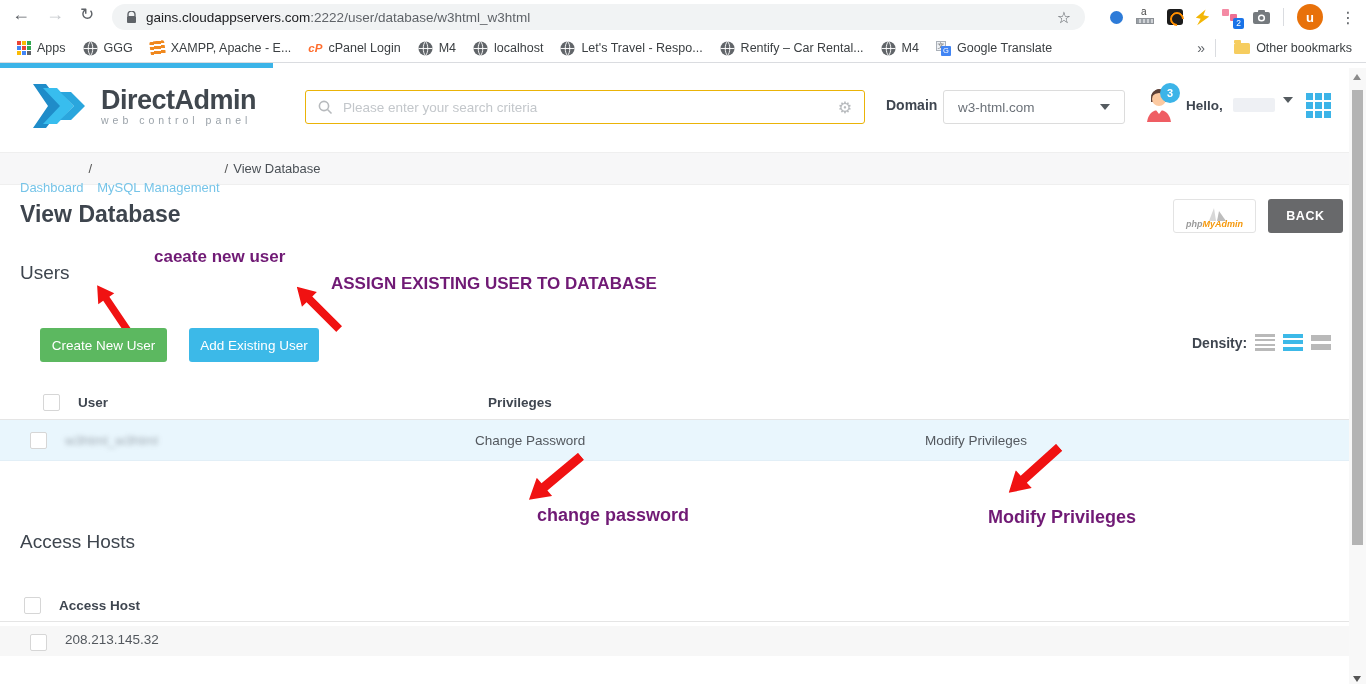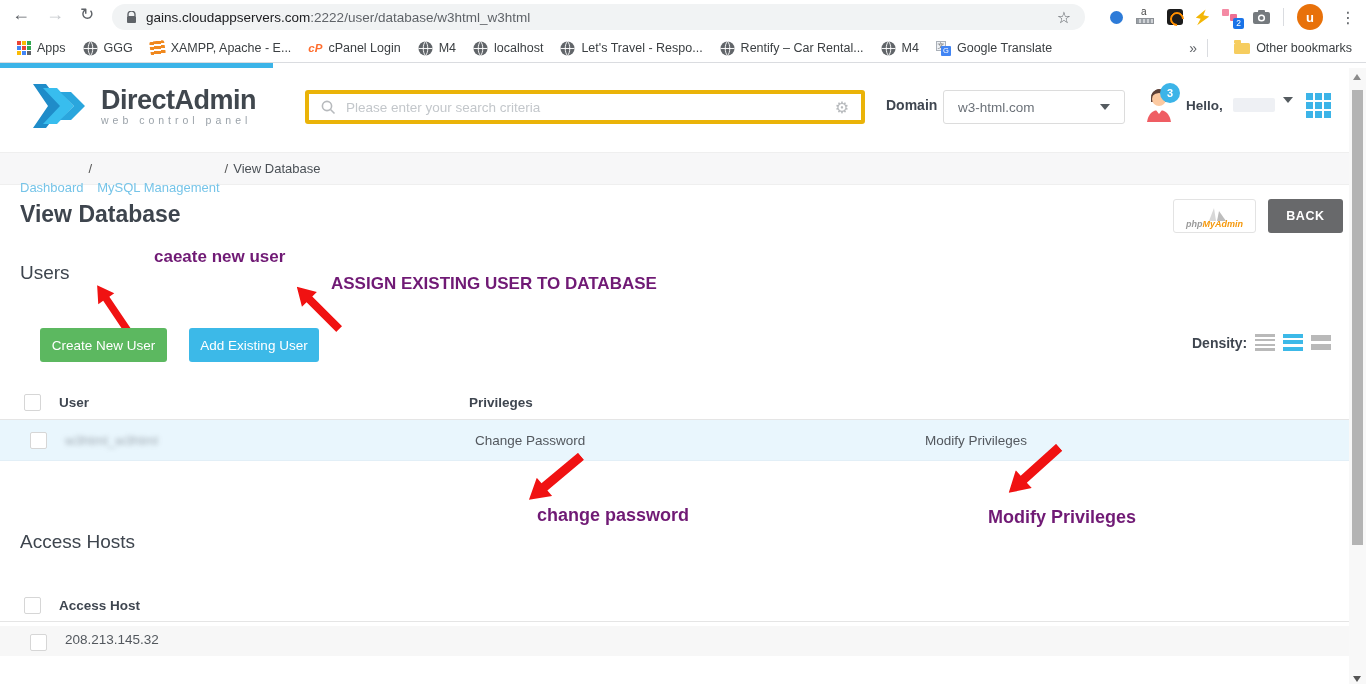--- a/index.html
+++ b/index.html
@@ -56,21 +56,21 @@
 
   
   .progress-strip{position:absolute;top:63px;left:0;width:273px;height:5px;background:#3cb4e8;}
 
   
   .da-header{position:absolute;top:68px;left:0;width:1349px;height:73px;background:#fff;}
   .da-logo{position:absolute;left:33px;top:16px;display:flex;align-items:center;cursor:pointer;}
   .da-logo svg{display:block;margin-right:10px;}
   .da-logo-title{font-size:27px;font-weight:700;color:#40474e;letter-spacing:-.5px;line-height:26px;}
   .da-logo-sub{font-size:10.5px;color:#9aa2a9;letter-spacing:4px;margin-top:1px;}
-  .search-box{position:absolute;left:305px;top:22px;width:560px;height:34px;border:4px solid #eab308;border-radius:3px;display:flex;align-items:center;background:#fff;}
+  .search-box{position:absolute;left:305px;top:22px;width:560px;height:34px;border:1px solid #eab308;border-radius:3px;display:flex;align-items:center;background:#fff;}
   .search-box .mag{padding:0 8px 0 12px;display:flex;}
   .search-box input{border:0;outline:0;flex:1;font-size:13.5px;color:#555;font-family:inherit;background:transparent;}
   .search-box input::placeholder{color:#c3c7cb;}
   .search-gear{padding:0 12px;color:#b7babd;font-size:16px;cursor:pointer;}
   .domain-label{position:absolute;left:886px;top:29px;font-weight:700;font-size:14px;color:#3f4650;}
   .domain-select{position:absolute;left:943px;top:22px;width:182px;height:34px;border:1px solid #dcdcdc;border-radius:3px;display:flex;align-items:center;padding:0 14px;font-size:13.5px;color:#6b7178;cursor:pointer;background:#fff;}
   .caret-down{width:0;height:0;border-left:5px solid transparent;border-right:5px solid transparent;border-top:6px solid #555b60;margin-left:auto;}
   .da-avatar{position:absolute;left:1143px;top:20px;width:32px;height:34px;cursor:pointer;}
   .da-avatar svg{display:block;}
   .notif-badge{position:absolute;left:1160px;top:15px;width:20px;height:20px;border-radius:50%;background:#3cb4e8;color:#fff;font-size:11px;font-weight:700;line-height:20px;text-align:center;}
@@ -111,21 +111,21 @@
   .btn-blue{left:189px;top:328px;width:130px;background:#3cb9e8;}
   .density{position:absolute;left:1192px;top:334px;display:flex;align-items:center;gap:8px;}
   .density-label{font-weight:700;font-size:14px;color:#3f4650;}
   .d-ico{width:20px;height:17px;cursor:pointer;}
   .d-4{background:repeating-linear-gradient(to bottom,#b9b9b9 0 2.6px,transparent 2.6px 4.8px);}
   .d-3{background:repeating-linear-gradient(to bottom,#3cb9e8 0 4px,transparent 4px 6.5px);}
   .d-2{height:15px;background:repeating-linear-gradient(to bottom,#b9b9b9 0 6px,transparent 6px 9px);}
 
   
   .users-table{position:absolute;left:0;top:386px;width:1349px;}
-  .t-head{height:34px;display:grid;grid-template-columns:43px 410px 450px 1fr;padding-left:16px;align-items:center;border-bottom:1px solid #e5e5e5;font-weight:700;font-size:13.5px;color:#3f4650;}
+  .t-head{height:34px;display:grid;grid-template-columns:43px 410px 450px 1fr;padding-left:35px;align-items:center;border-bottom:1px solid #e5e5e5;font-weight:700;font-size:13.5px;color:#3f4650;}
   .t-row{height:41px;display:grid;grid-template-columns:43px 410px 450px 1fr;padding-left:22px;align-items:center;font-size:13.5px;color:#53585e;}
   .row-hl{background:#e9f6fd;border-bottom:1px solid #e2eff7;}
   .cb{width:17px;height:17px;background:#fff;border:1px solid #d6d6d6;border-radius:2px;margin-left:8px;cursor:pointer;}
   .blurred{filter:blur(2.5px);color:#828a93;opacity:.7;}
   .cell-link{cursor:pointer;}
   .ah-table{position:absolute;left:0;top:589px;width:1349px;}
   .ah-head{height:33px;display:grid;grid-template-columns:43px 1fr;padding-left:16px;align-items:center;border-bottom:1px solid #e5e5e5;font-weight:700;font-size:13.5px;color:#3f4650;}
   .ah-row{height:41px;display:grid;grid-template-columns:43px 1fr;padding-left:22px;align-items:center;font-size:13.5px;color:#53585e;border-bottom:1px solid #ececec;}
   .ah-row2{margin-top:4px;height:30px;background:#f7f7f7;border-bottom:0;align-items:flex-start;padding-top:6px;}
   .ah-row2 .cb{margin-top:2px;}
@@ -267,21 +267,21 @@
     <span class="bm">
       <span class="gt-ico">
           <span class="g1">文</span>
           <span class="g2">G</span>
         </span>
       <span>Google Translate</span>
     </span>
     <span class="bm-right">
       <span class="overflow-glyph">»</span>
       <span class="tb-sep"></span>
-      <span class="bm" style="margin-left:16px;">
+      <span class="bm" style="margin-left:8px;">
         <span class="folder-ico"></span>
         <span>Other bookmarks</span>
       </span>
     </span>
   </div>
 
   <div class="progress-strip"></div>
 
   <div class="da-header">
     <div class="da-logo">

